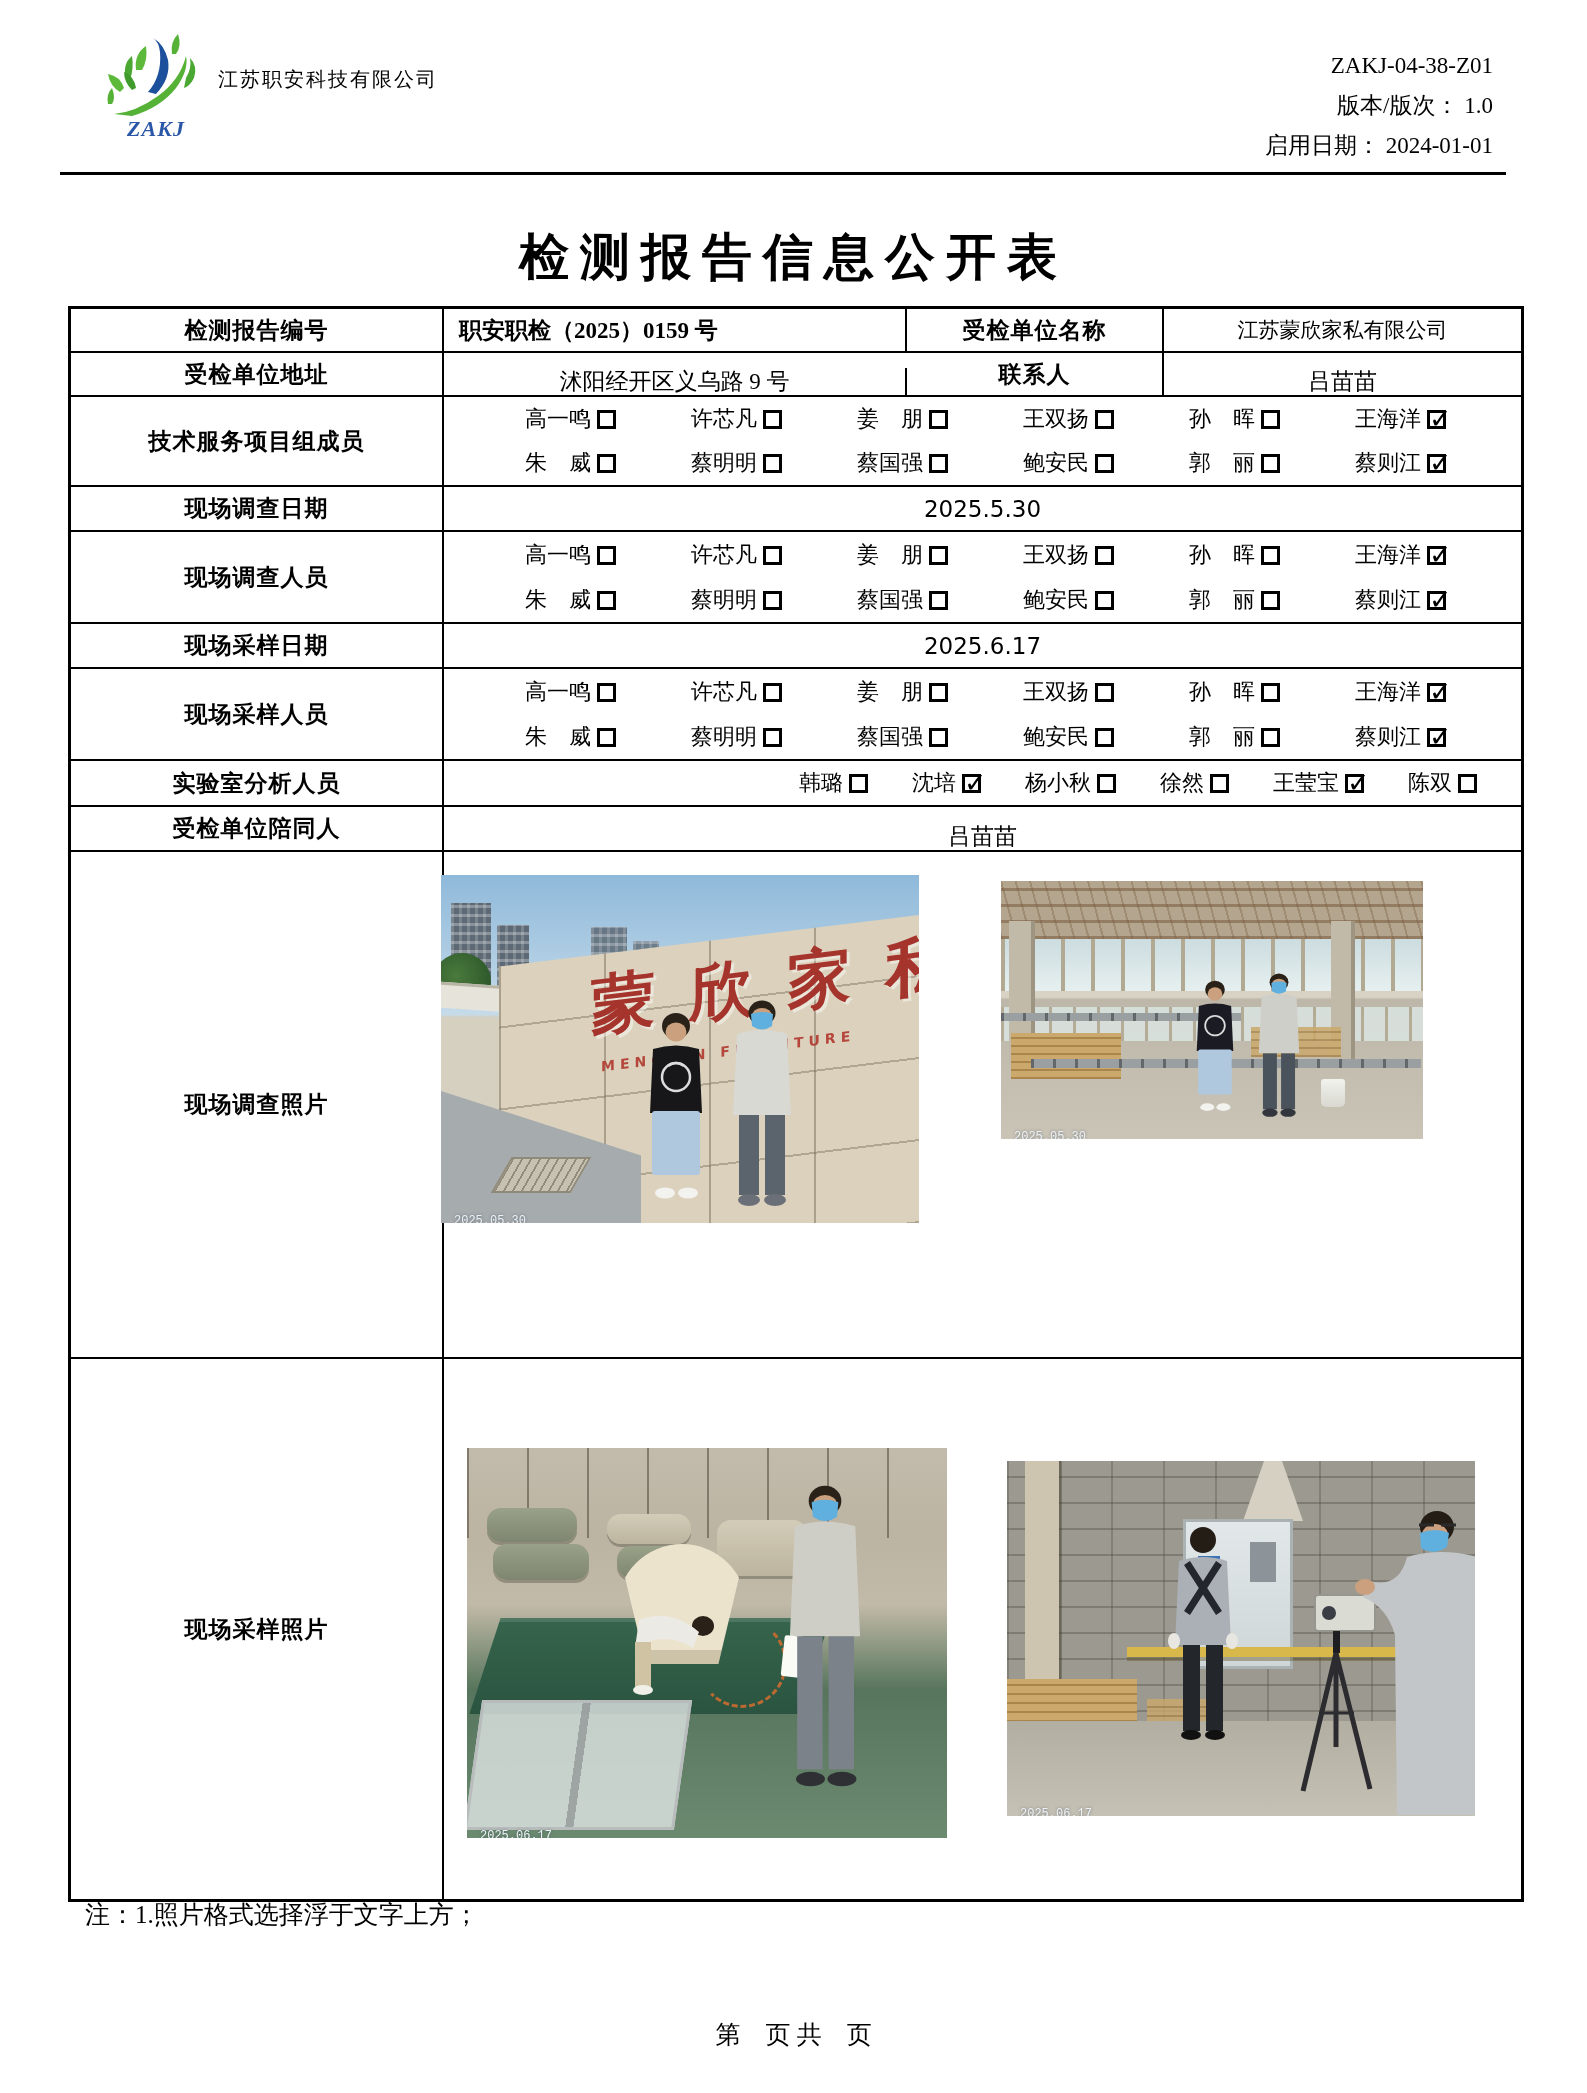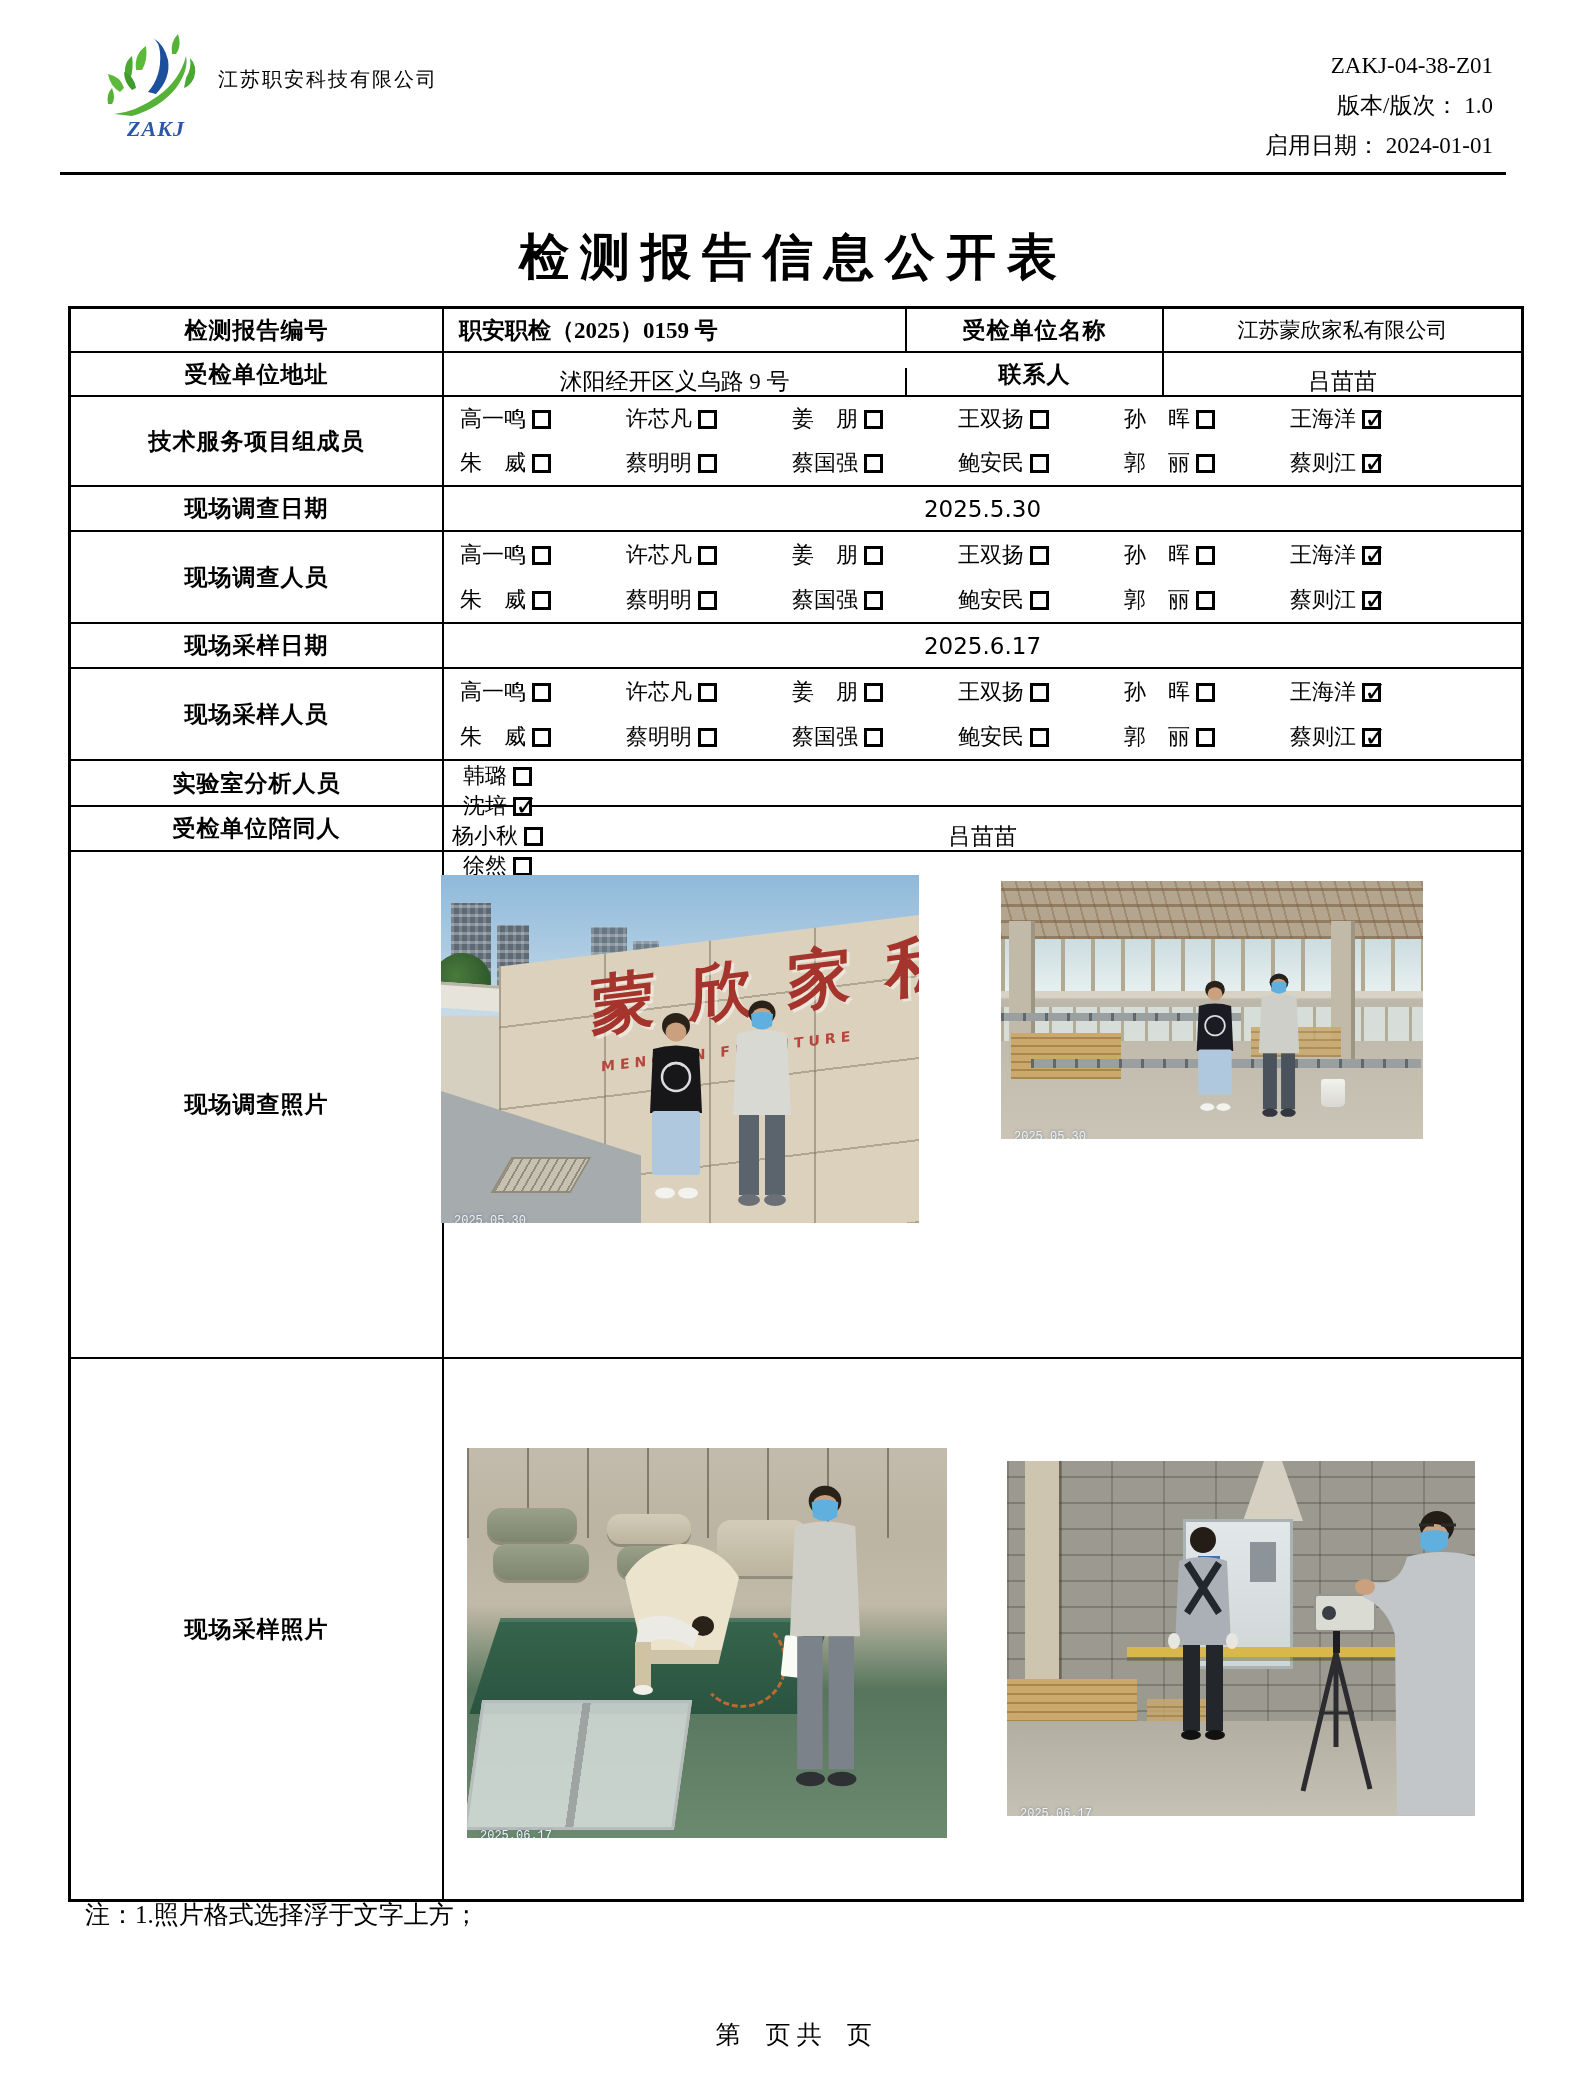--- a/index.html
+++ b/index.html
@@ -26,23 +26,23 @@
   .td  { border-right:2px solid #000; display:flex; align-items:center; justify-content:center; }
   .td:last-child { border-right:none; }
   .c1 { width:373px; } .c2 { width:463px; } .c3 { width:257px; } .c4 { flex:1; }
   .tdm { flex:1; } 
   .lbl { font-weight:bold; font-size:23px; letter-spacing:1px; }
   .val { font-size:21px; }
   .val-lg { font-size:23px;margin-top:15px; }
   .left { justify-content:flex-start; padding-left:15px; }
   .bold { font-weight:bold; font-size:23px; }
   .datecell { font-family:"DejaVu Sans", sans-serif; font-size:23px; }
-  .names { flex-direction:column; align-items:flex-start; justify-content:center; }
+  .names { flex-direction:column; align-items:flex-end; justify-content:center; }
   .nline { height:45px; display:flex; align-items:center; padding-left:16px; }
-  .nline1 { padding-left:8px;flex-direction:column; }
+  .nline1 { padding-left:8px; }
   .slot { display:inline-block; width:166px; white-space:nowrap; font-size:22px; }
   .labslot { width:auto; margin-right:44px; }
   .cb { display:inline-block; width:19px; height:19px; border:3px solid #000;
         margin-left:6px; vertical-align:-3px; position:relative; background:#fff; }
   .cb.checked::after { content:"✓"; position:absolute; left:-1px; top:-10px;
         font-size:27px; font-weight:bold; font-family:"DejaVu Sans",sans-serif; }
   .tdp { flex:1; position:relative; }
   
   .note { position:absolute; left:85px; top:1898px; font-size:25px; }
   .pagefoot { position:absolute; left:0; top:2018px; width:100%; text-align:center; font-size:25px; }

